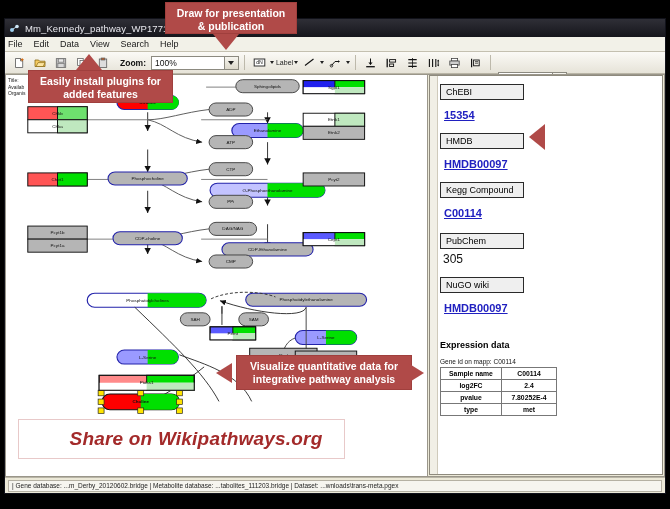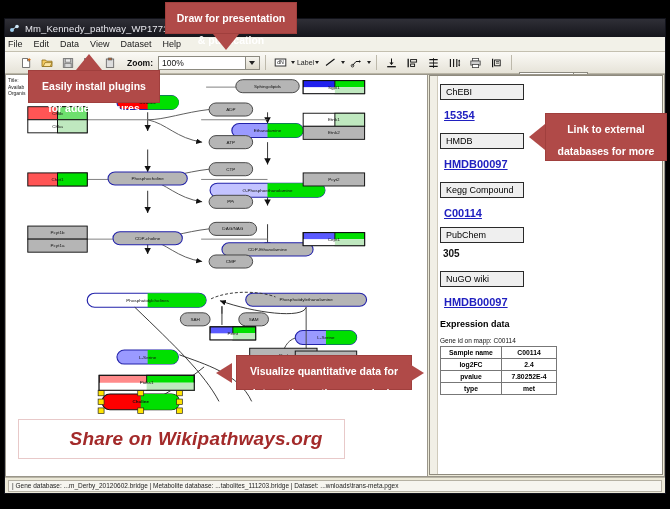--- a/index.html
+++ b/index.html
@@ -12,21 +12,21 @@
   .titlebar{height:18px;background:linear-gradient(#2f2f37,#16161c);display:flex;align-items:center;padding:0 4px;box-sizing:border-box;}
   .tb-icon{width:11px;height:11px;margin-right:5px;position:relative;}
   .tb-icon svg{display:block;}
   .tb-title{color:#e8e8ee;font-size:9.5px;letter-spacing:.1px;white-space:nowrap;overflow:hidden;}
 
   
   .menubar{height:15px;background:#f2f1e8;border-bottom:1px solid #c4c0b0;display:flex;align-items:center;padding-left:2px;box-sizing:border-box;}
   .menu-item{font-size:9px;color:#1a1a1a;margin-right:9px;cursor:default;padding:0 1px;}
 
   
-  .toolbar{height:22px;background:linear-gradient(#fbfaf6,#e6e3d8);border-bottom:1px solid #b9b5a6;display:flex;align-items:center;padding-left:11px;box-sizing:border-box;gap:2px;}
+  .toolbar{height:22px;background:linear-gradient(#fbfaf6,#e6e3d8);border-bottom:1px solid #b9b5a6;display:flex;align-items:center;padding-left:4px;box-sizing:border-box;gap:2px;}
   .tbtn{width:17px;height:17px;display:flex;align-items:center;justify-content:center;border:1px solid transparent;border-radius:2px;}
   .tsep{width:1px;height:15px;background:#bdb9ab;margin:0 3px;}
   .zl{font-size:8.5px;color:#111;margin:0 3px 0 6px;font-weight:bold;}
   .combo{height:14px;border:1px solid #8c8a80;background:#fff;display:flex;align-items:center;font-size:8.5px;color:#111;padding-left:3px;box-sizing:border-box;position:relative;}
   .combo .arw{position:absolute;right:0;top:0;bottom:0;width:13px;background:linear-gradient(#f6f5ef,#ddd9cb);border-left:1px solid #8c8a80;display:flex;align-items:center;justify-content:center;}
   .combo .arw i{border-left:3px solid transparent;border-right:3px solid transparent;border-top:4px solid #222;display:block;font-style:normal;}
   .dd{display:flex;align-items:center;gap:1px;}
   .dd .cap{font-size:7px;color:#222;}
   .ddarw{border-left:2.5px solid transparent;border-right:2.5px solid transparent;border-top:3.5px solid #222;}
 
@@ -38,39 +38,39 @@
 
   
   .tabs{height:16px;display:flex;align-items:flex-end;padding-left:5px;background:#ece9d8;box-sizing:border-box;}
   .tab{font-size:8px;color:#111;padding:1px 5px 1px 5px;border:1px solid #8e8a7d;border-bottom:none;background:linear-gradient(#f4f2ea,#dedacb);margin-right:1px;border-radius:2px 2px 0 0;line-height:11px;}
   .tab.active{background:#fff;font-weight:normal;padding-bottom:2px;position:relative;z-index:2;}
   .tabpane{flex:1;background:#fff;border:1px solid #8e8a7d;margin:0 1px 1px 1px;overflow:hidden;position:relative;}
   .tabscroll{position:absolute;left:0;top:0;bottom:0;width:7px;background:#f1efe6;border-right:1px solid #cfcabb;}
   .bp{position:absolute;left:10px;top:5px;right:4px;bottom:2px;overflow:hidden;}
   .bphdr{display:inline-block;min-width:84px;border:1px solid #2a2a2a;background:#efefef;font-size:9px;font-weight:normal;color:#000;padding:2px 5px;box-sizing:border-box;}
   .bplink{font-size:11px;color:#2020c0;text-decoration:underline;font-weight:bold;margin:9px 0 0 4px;display:inline-block;}
-  .bpval{font-size:10px;color:#111;margin:3px 0 0 3px;display:inline-block;font-weight:bold;}
+  .bpval{font-size:12px;color:#111;margin:3px 0 0 3px;display:inline-block;}
   .bpsec{font-size:9px;font-weight:bold;color:#000;}
   .gid{font-size:6.5px;color:#111;}
   table.exp{border-collapse:collapse;margin-top:2px;}
   table.exp td{border:1px solid #777;font-size:6.8px;text-align:center;padding:2px 4px;color:#000;font-weight:bold;background:#fff;}
   table.exp td.k{min-width:52px;}
   table.exp td.v{min-width:46px;}
 
   
   .status{position:absolute;left:0;right:0;bottom:0;height:16px;background:#ece9d8;border-top:1px solid #b9b5a6;display:flex;align-items:center;box-sizing:border-box;padding:0 3px;}
   .statusinner{flex:1;height:12px;border:1px solid #b5b1a3;background:#f6f5ef;display:flex;align-items:center;font-size:6.5px;color:#1b1b1b;padding-left:3px;box-sizing:border-box;white-space:nowrap;overflow:hidden;}
 
   
   svg.pw{position:absolute;left:0;top:0;width:100%;height:100%;}
   .nlab{font-family:"Liberation Sans",sans-serif;font-size:4.6px;fill:#111;text-anchor:middle;dominant-baseline:middle;}
   .nlab.b{font-weight:bold;}
 
   
-  .callout{position:absolute;background:#b04a48;color:#fff;font-weight:bold;text-align:center;font-size:10.5px;line-height:22px;padding:4px 8px;box-sizing:border-box;border:1px solid #a03f3d;}
+  .callout{position:absolute;background:#b04a48;color:#fff;font-weight:bold;text-align:center;font-size:10.5px;line-height:13px;padding:4px 8px;box-sizing:border-box;border:1px solid #a03f3d;}
   .cptr{position:absolute;width:0;height:0;}
   .share{position:absolute;border:1px solid #e8c9c9;background:rgba(255,255,255,.0);color:#a32a2a;font-style:italic;font-weight:bold;font-size:19px;display:flex;align-items:center;justify-content:center;letter-spacing:.2px;text-shadow:1px 1px 0 rgba(255,255,255,.9);padding-left:29px;}
 </style>
 </head>
 <body>
 
 <div id="root">
   <div class="app">
 
     <div class="titlebar">
@@ -82,21 +82,21 @@
           </svg>
       </span>
       <span class="tb-title">Mm_Kennedy_pathway_WP1771_45176.gpml</span>
     </div>
 
     <div class="menubar">
       <span class="menu-item">File</span>
       <span class="menu-item">Edit</span>
       <span class="menu-item">Data</span>
       <span class="menu-item">View</span>
-      <span class="menu-item">Dataset</span>
+      <span class="menu-item">Search</span>
       <span class="menu-item">Help</span>
     </div>
 
     <div class="toolbar">
       <div class="tbtn">
         <svg width="12" height="12" viewBox="0 0 12 12">
             <path d="M2.5 1.5h5l2.2 2.2v6.8h-7.2z" fill="#fff" stroke="#555" stroke-width=".8"></path>
             <path d="M7.5 1.5v2.4h2.2" fill="none" stroke="#555" stroke-width=".8"></path>
             <path d="M9.2 1.2v3M7.7 2.7h3" stroke="#d06000" stroke-width=".9"></path>
           </svg>
@@ -121,21 +121,21 @@
           </svg>
       </div>
       <div class="tbtn">
         <svg width="12" height="12" viewBox="0 0 12 12">
             <rect x="2.3" y="2" width="7.4" height="8.4" fill="#ddd" stroke="#5c5c5c" stroke-width=".8"></rect>
             <rect x="4.2" y="1" width="3.6" height="2" fill="#c0632c" stroke="#5c5c5c" stroke-width=".7"></rect>
           </svg>
       </div>
 
       <span class="zl">Zoom:</span>
-      <div class="combo" style="width:102px;align-items:center;">
+      <div class="combo" style="width:88px;align-items:center;">
         <span>100%</span>
         <span class="arw">
             <i></i>
           </span>
       </div>
 
       <div class="tsep"></div>
 
       <div class="dd">
         <div class="tbtn">
@@ -505,32 +505,32 @@
             <div style="margin-top:7px;">
               <div class="bphdr">HMDB</div>
               <div><a class="bplink" href="#">HMDB00097</a></div>
             </div>
 
             <div style="margin-top:7px;">
               <div class="bphdr">Kegg Compound</div>
               <div><a class="bplink" href="#">C00114</a></div>
             </div>
 
-            <div style="margin-top:3px;">
+            <div style="margin-top:9px;">
               <div class="bphdr">PubChem</div>
               <div><span class="bpval">305</span></div>
             </div>
 
             <div style="margin-top:7px;">
               <div class="bphdr">NuGO wiki</div>
               <div><a class="bplink" href="#">HMDB00097</a></div>
             </div>
 
 
-            <div class="bpsec" style="margin-top:9px;">Expression data</div>
+            <div class="bpsec" style="margin-top:24px;">Expression data</div>
 
             <div class="gid" style="margin-top:8px;">Gene id on mapp: C00114</div>
 
             <table class="exp">
               <tbody>
                   <tr>
                 <td class="k">Sample name</td>
                 <td class="v">C00114</td>
               </tr>
               <tr>
@@ -555,28 +555,25 @@
     <div class="status">
       <div class="statusinner">| Gene database: ...m_Derby_20120602.bridge | Metabolite database: ...tabolites_111203.bridge | Dataset:  ...wnloads\trans-meta.pgex</div>
     </div>
   </div>
 
   <div class="callout" style="left:165px;top:2px;width:132px;height:32px;">
     <span>Draw for presentation &amp; publication</span>
   </div>
   <div class="cptr" style="left:213px;top:34px;border-left:13px solid transparent;border-right:13px solid transparent;border-top:16px solid #b04a48;"></div>
 
-  <div class="callout" style="left:28px;top:70px;width:132px;height:33px;">
+  <div class="callout" style="left:28px;top:70px;width:145px;height:33px;">
     <span>Easily install plugins for added features</span>
   </div>
   <div class="cptr" style="left:76px;top:54px;border-left:13px solid transparent;border-right:13px solid transparent;border-bottom:16px solid #b04a48;"></div>
 
-  <div class="callout" style="left:545px;top:113px;width:122px;height:48px;">
-    <span>Link  to external databases  for more information</span>
-  </div>
   <div class="cptr" style="left:529px;top:124px;border-top:13px solid transparent;border-bottom:13px solid transparent;border-right:16px solid #b04a48;"></div>
 
   <div class="callout" style="left:236px;top:355px;width:176px;height:35px;">
     <span>Visualize quantitative data  for integrative pathway analysis</span>
   </div>
   <div class="cptr" style="left:216px;top:363px;border-top:10px solid transparent;border-bottom:10px solid transparent;border-right:16px solid #b04a48;"></div>
   <div class="cptr" style="left:408px;top:363px;border-top:10px solid transparent;border-bottom:10px solid transparent;border-left:16px solid #b04a48;"></div>
 
   <div class="share" style="left:18px;top:419px;width:296px;height:38px;">
     <span>Share on Wikipathways.org</span>

